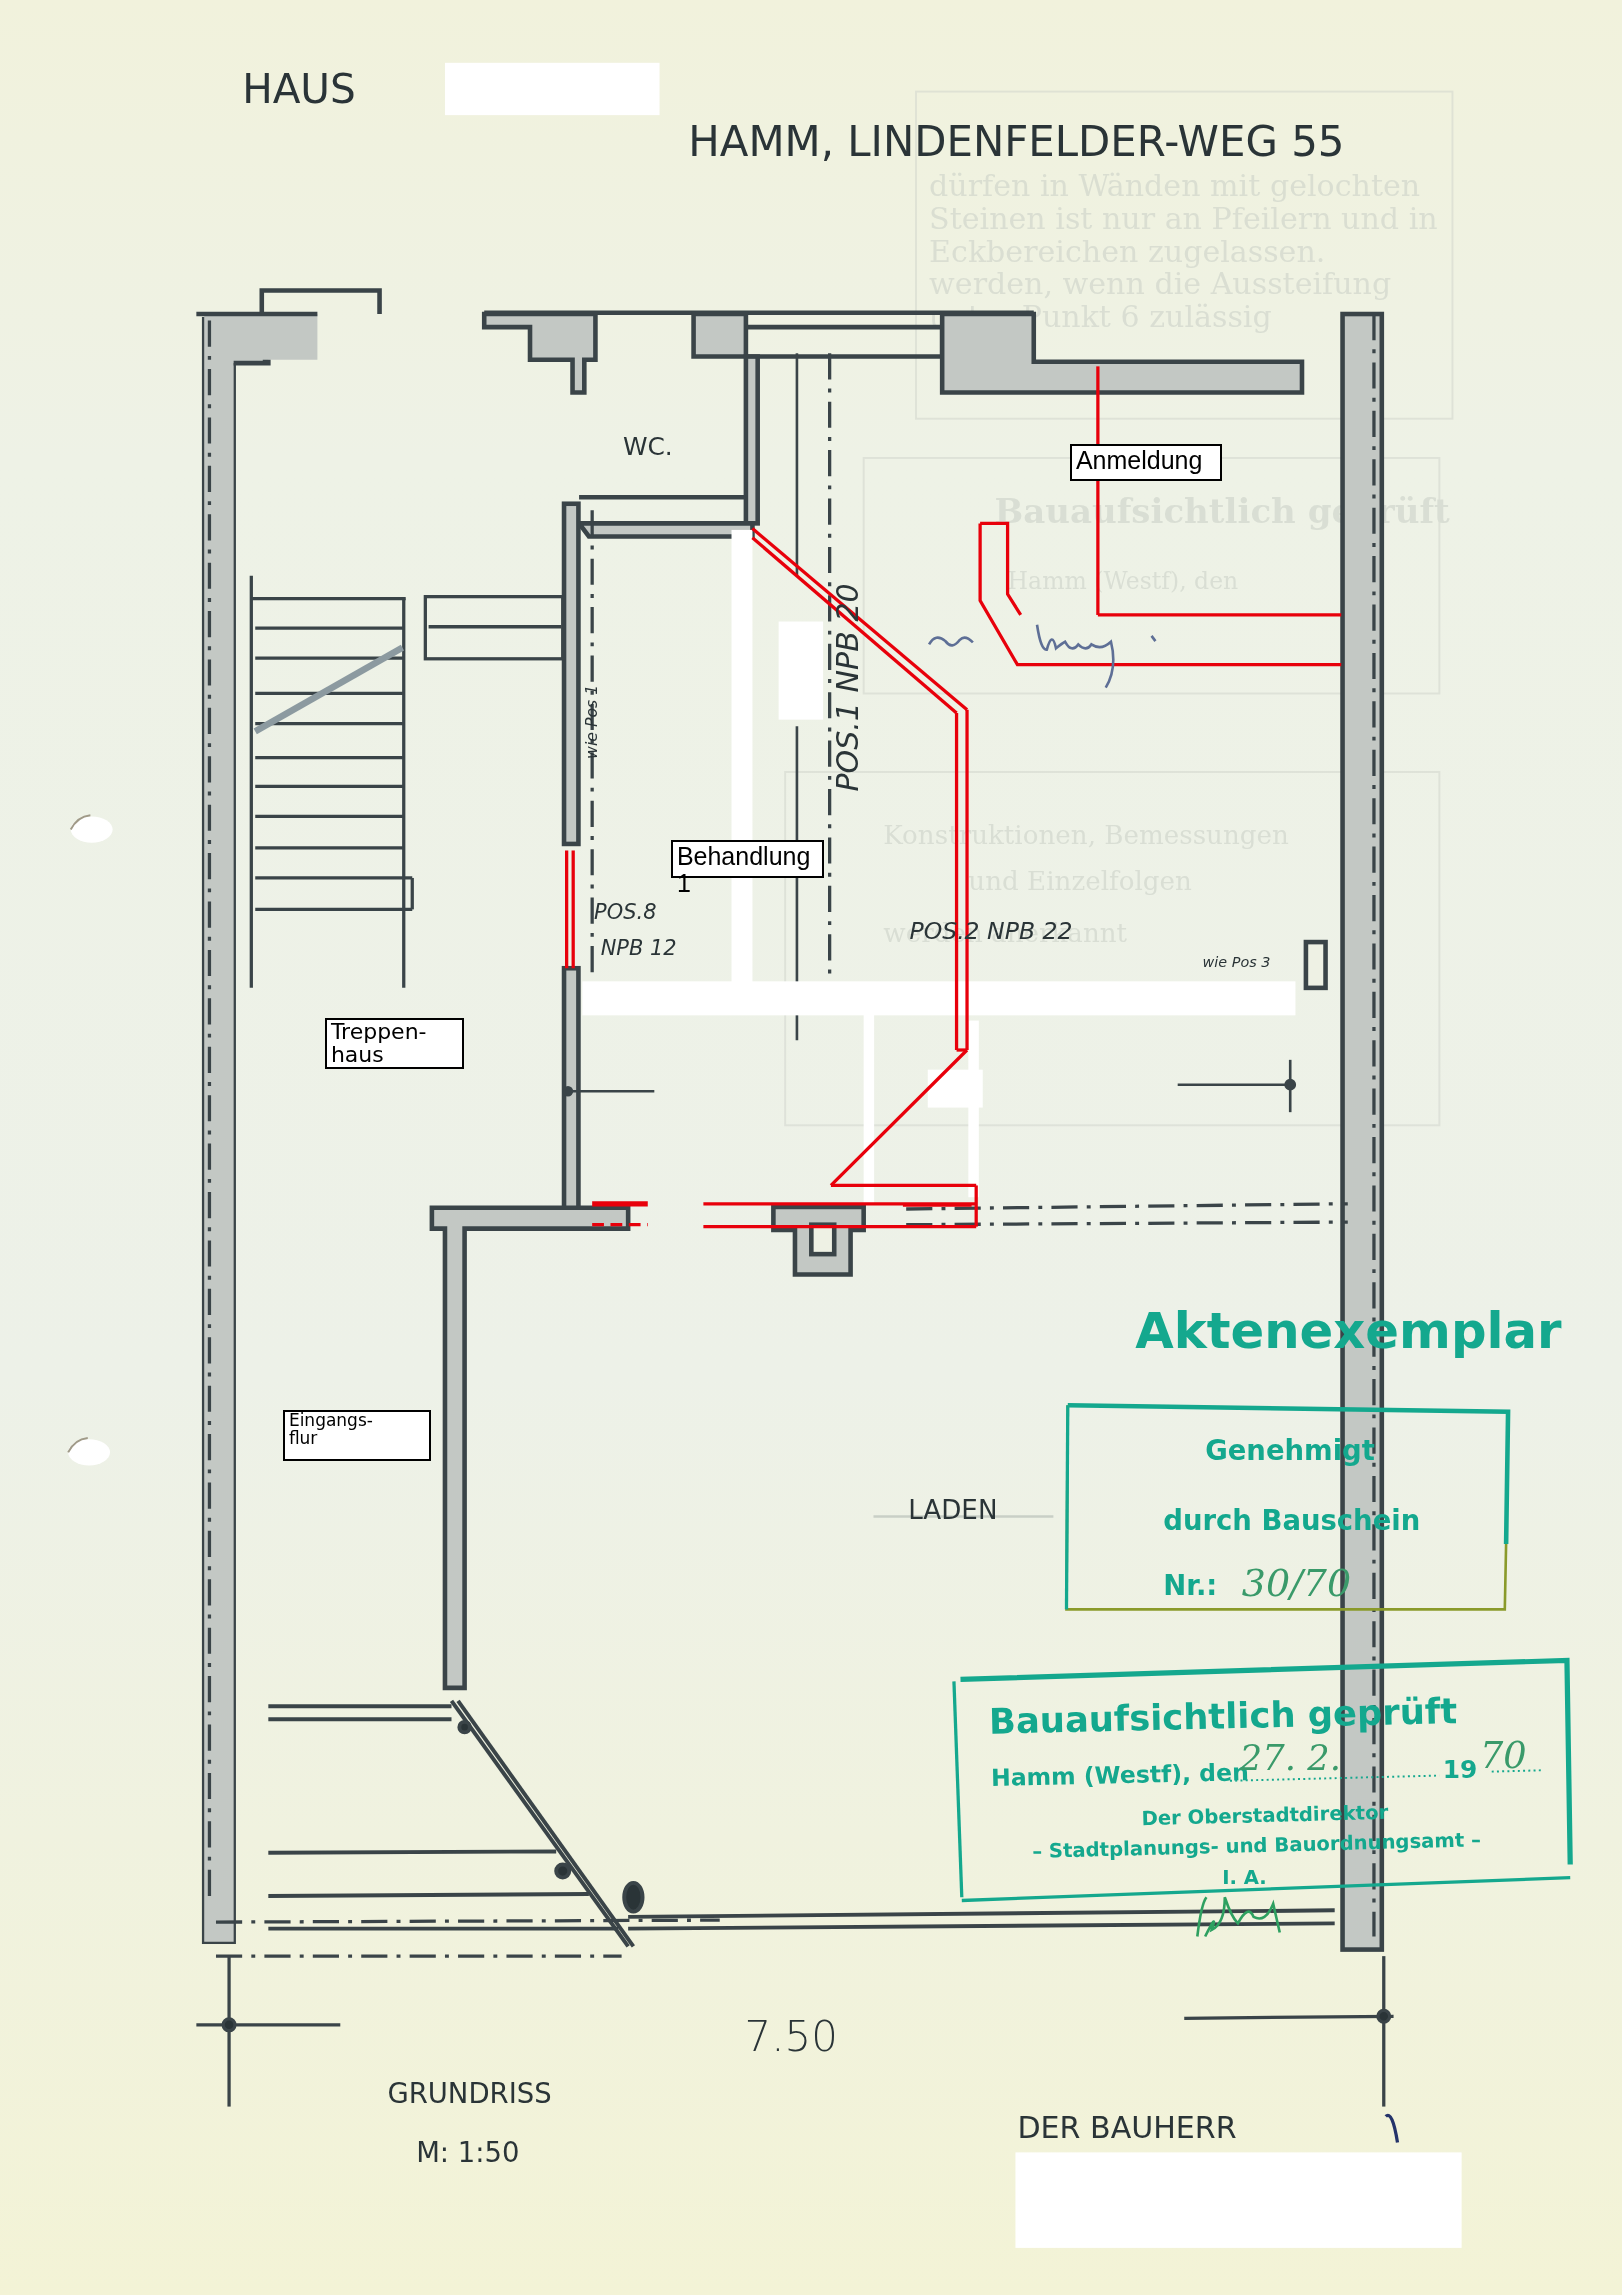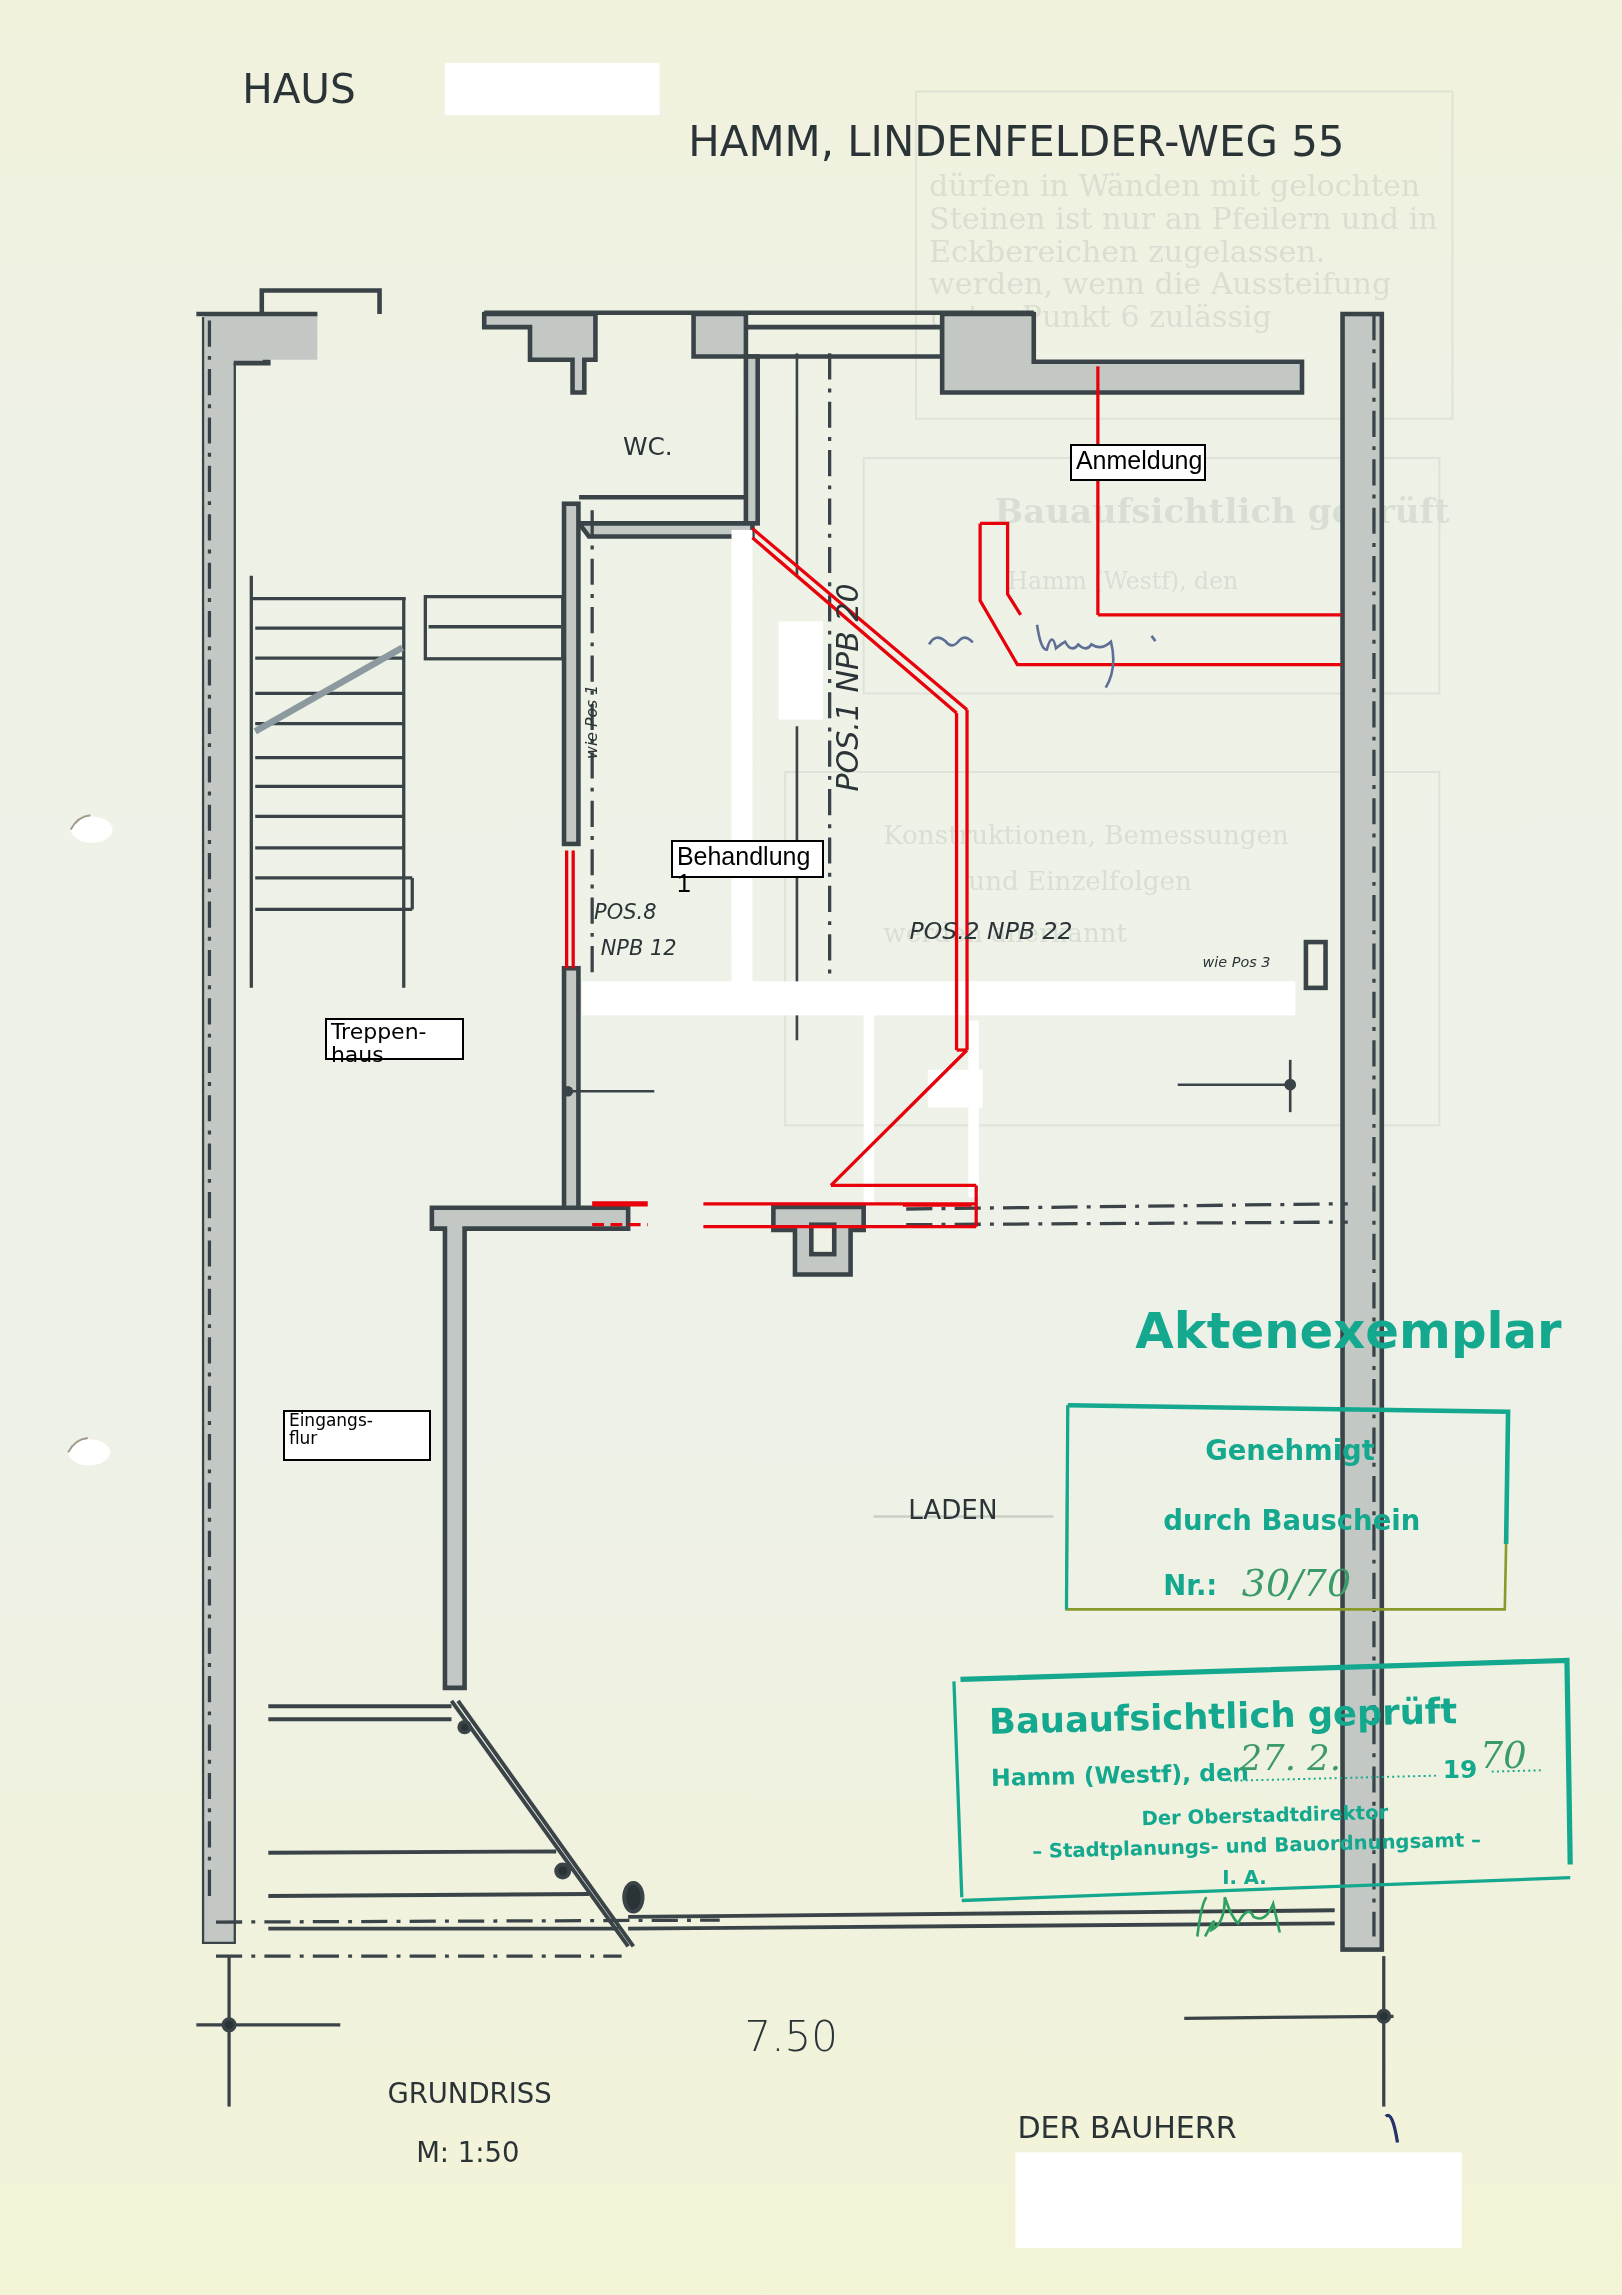--- a/index.html
+++ b/index.html
@@ -240,29 +240,29 @@
     <text class="stamp" x="1578" y="2840" font-size="30" transform="rotate(-1.5 1578 2840)">– Stadtplanungs- und Bauordnungsamt –</text>
     <text class="stamp" x="1868" y="2880" font-size="30">I. A.</text>
     <path d="M1830 2960 q6 -50 14 -60 M1842 2960 q20 -40 10 -10 q20 -10 20 -50 q10 30 20 40 q16 -30 24 -10 q18 10 30 -20 l10 44" stroke="#2ea060" stroke-width="4" fill="none"></path>
   </g>
 
   <rect x="680" y="96" width="328" height="80" fill="#ffffff"></rect>
 
   <rect x="1552" y="3290" width="682" height="146" fill="#ffffff"></rect>
 </svg>
 
-<div class="label-box" style="left:1070px; top:444px; width:136px; height:37px; font-size:25px;">
+<div class="label-box" style="left:1070px; top:444px; width:152px; height:37px; font-size:25px;">
   <span>Anmeldung</span>
 </div>
 
 <div class="label-box" style="left:671px; top:840px; width:153px; height:38px; font-size:25px;">
   <span>Behandlung 1</span>
 </div>
 
-<div class="label-box dv" style="left:325px; top:1018px; width:139px; height:42px; font-size:22px; padding-top:0;">
+<div class="label-box dv" style="left:325px; top:1018px; width:139px; height:51px; font-size:22px; padding-top:0;">
   <div>Treppen-</div>
   <div>haus</div>
 </div>
 
 <div class="label-box dv" style="left:283px; top:1410px; width:148px; height:51px; font-size:17px; padding-top:0;">
   <div>Eingangs-</div>
   <div>flur</div>
 </div>
 
 </div>

